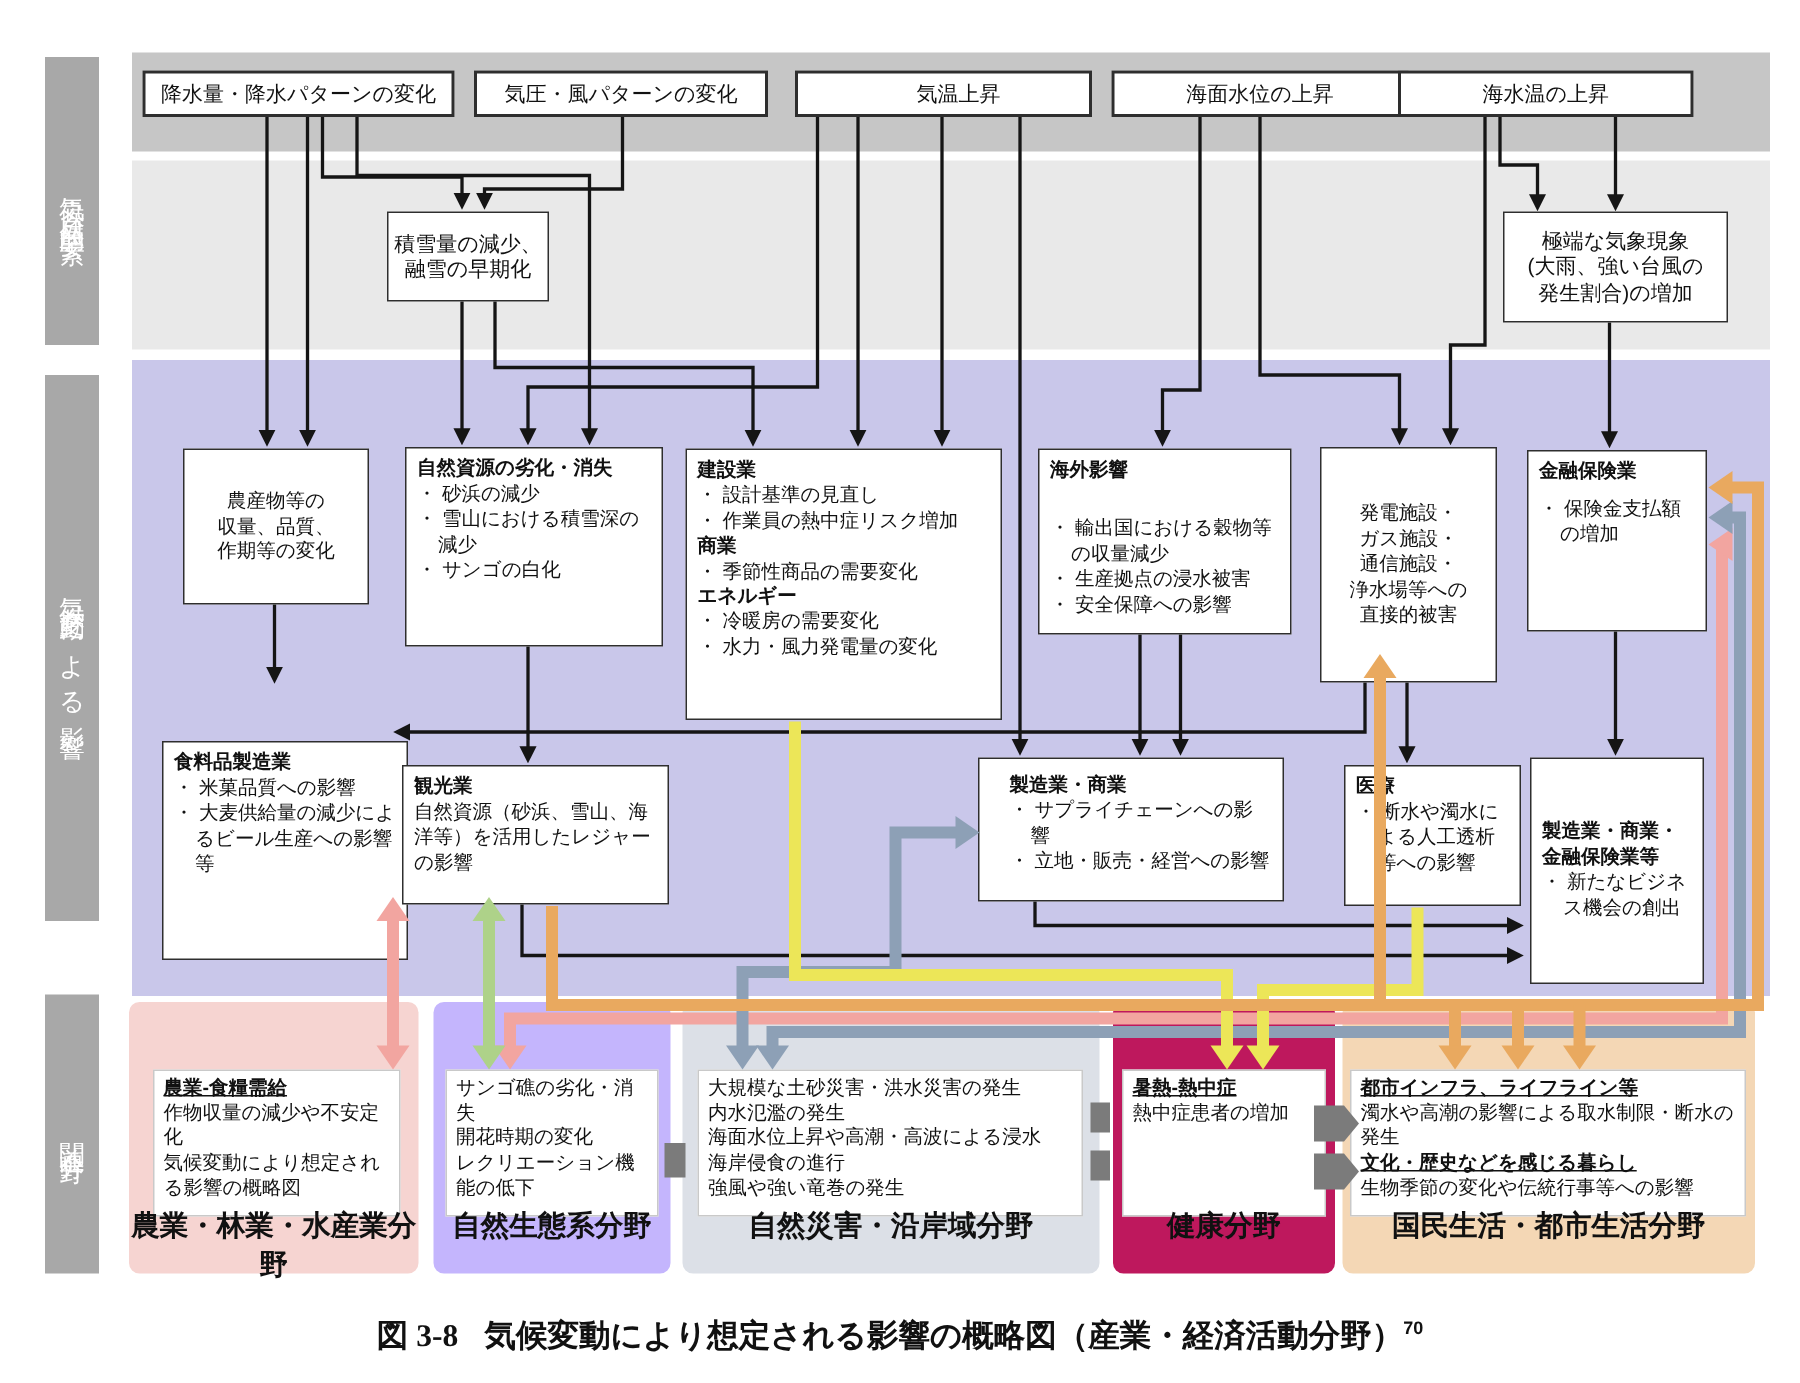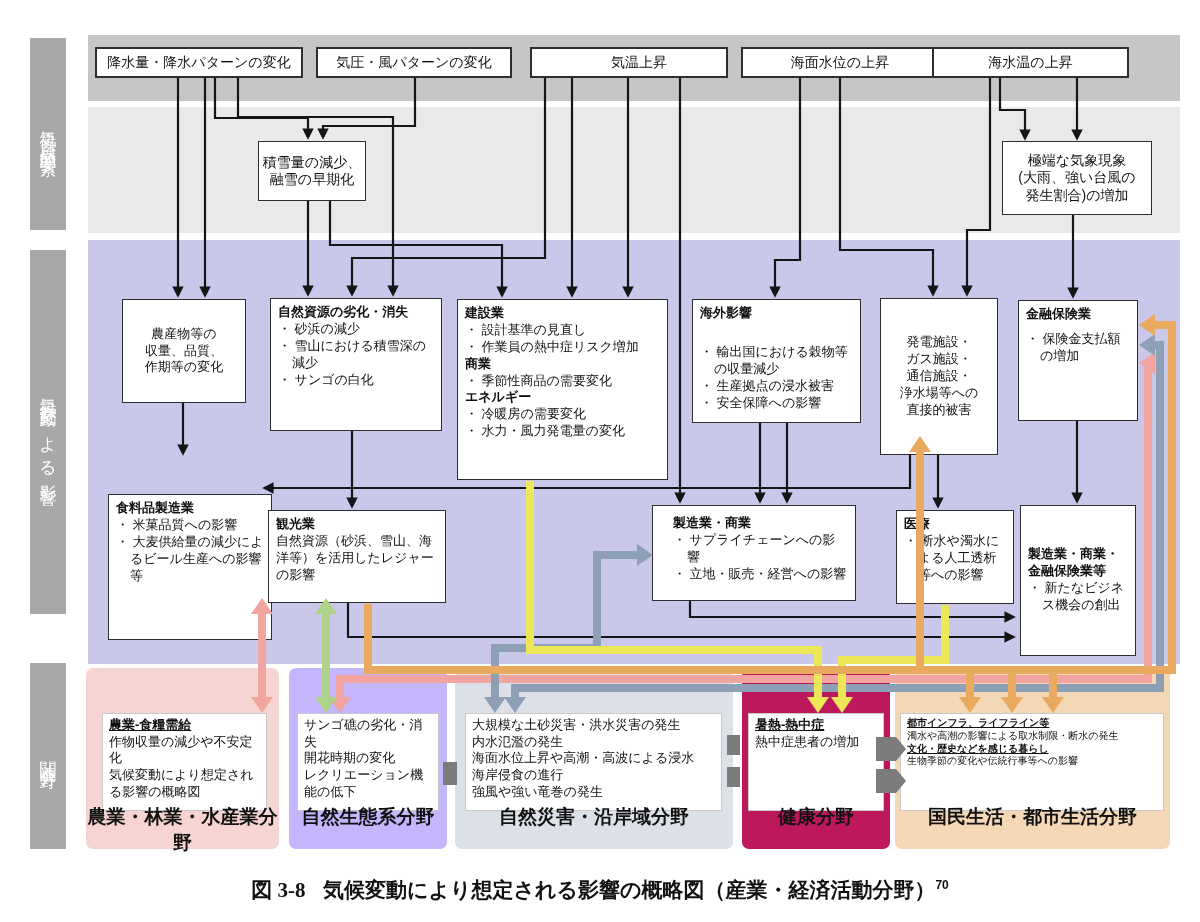--- a/index.html
+++ b/index.html
@@ -33,21 +33,21 @@
   .sector .slabel{position:absolute;left:0;right:0;top:136px;text-align:center;font-size:19px;font-weight:700;}
   #sec-agri{left:86px;width:193px;background:#f6d4d1;}
   #sec-eco{left:289px;width:158px;background:#c4b5fd;}
   #sec-dis{left:455px;width:278px;background:#dce0e7;}
   #sec-health{left:742px;width:148px;background:#be185d;}
   #sec-urban{left:895px;width:275px;background:#f4d7b5;}
   #sec-agri .inner{left:16px;top:45px;width:165px;height:98px;}
   #sec-eco .inner{left:8px;top:45px;width:142px;height:98px;}
   #sec-dis .inner{left:10px;top:45px;width:257px;height:98px;}
   #sec-health .inner{left:6px;top:45px;width:136px;height:98px;}
-  #sec-urban .inner{left:5px;top:45px;width:264px;height:98px;font-size:10px;}
+  #sec-urban .inner{left:5px;top:45px;width:264px;height:98px;font-size:13px;}
   
   svg.lines{position:absolute;left:0;top:0;z-index:2;}
   svg.over{position:absolute;left:0;top:0;z-index:4;pointer-events:none;}
   
   .caption{position:absolute;left:0;top:876px;width:1200px;text-align:center;font-size:21px;}
   .caption .fig{font-family:"Liberation Serif","DejaVu Serif",serif;font-weight:700;}
   .caption .txt{font-weight:700;}
   .caption sup{font-size:12px;font-weight:700;}
 </style>
 </head>

